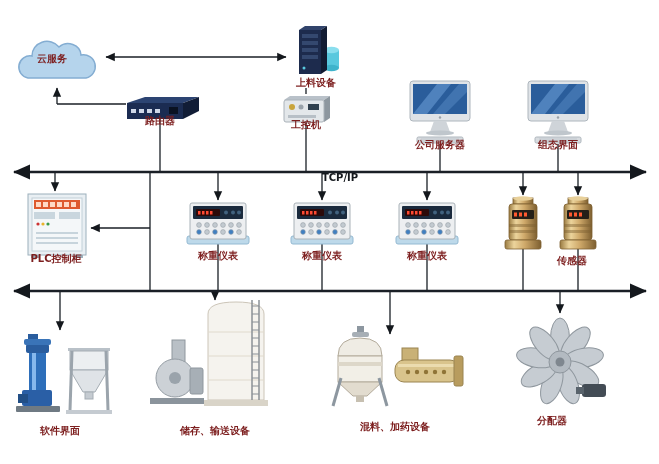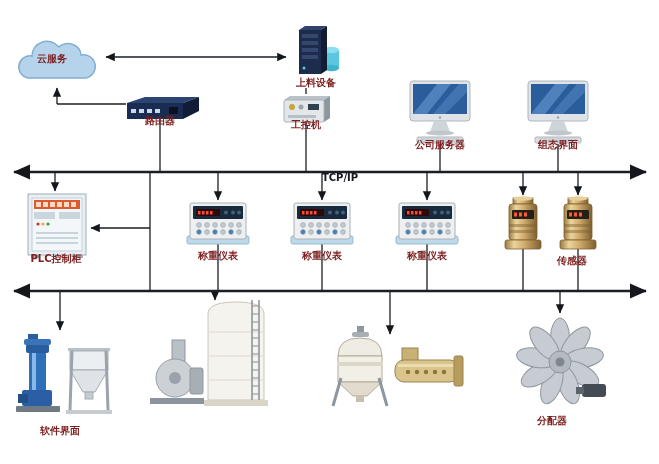--- a/index.html
+++ b/index.html
@@ -447,15 +447,17 @@
   <div class="lbl bus" style="left:310px;top:171px;width:60px">TCP/IP</div>
 
   <div class="lbl" style="left:20px;top:252px;width:72px">PLC控制柜</div>
   <div class="lbl" style="left:186px;top:249px;width:64px">称重仪表</div>
   <div class="lbl" style="left:290px;top:249px;width:64px">称重仪表</div>
   <div class="lbl" style="left:395px;top:249px;width:64px">称重仪表</div>
   <div class="lbl" style="left:537px;top:254px;width:70px">传感器</div>
 
 
   <div class="lbl" style="left:24px;top:424px;width:72px">软件界面</div>
+  <div class="lbl" style="left:158px;top:424px;width:114px">储存、输送设备</div>
+  <div class="lbl" style="left:333px;top:420px;width:124px">混料、加药设备</div>
   <div class="lbl" style="left:516px;top:414px;width:72px">分配器</div>
 
 </div>
 
 </body></html>

